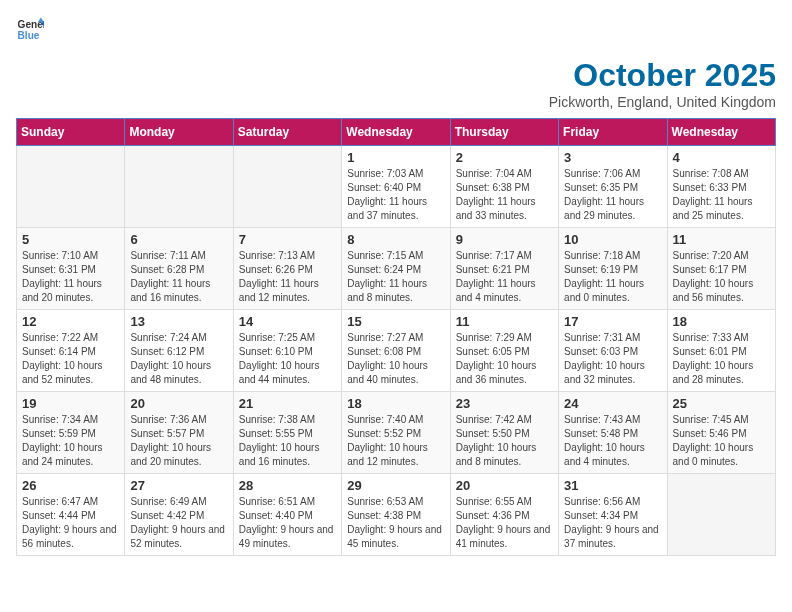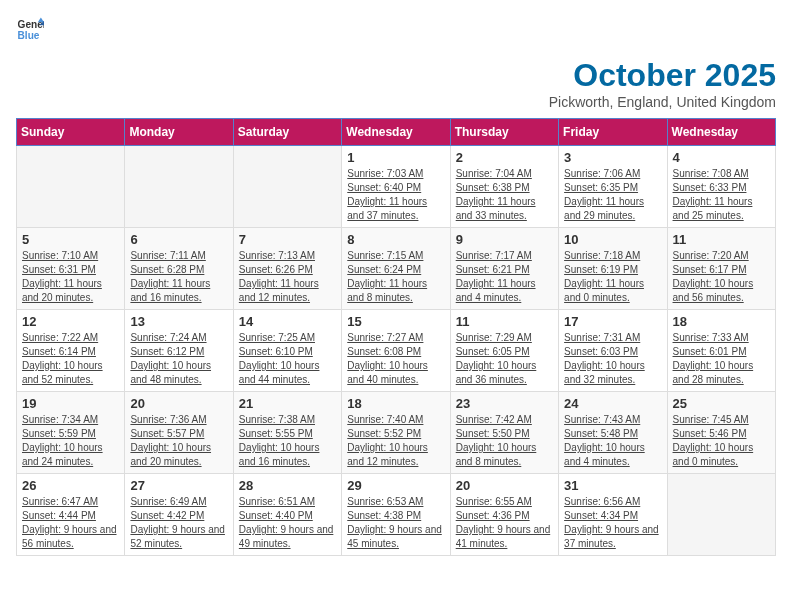--- a/index.html
+++ b/index.html
@@ -69,21 +69,20 @@
       font-size: 13px;
       font-weight: bold;
       color: #333;
       display: block;
       margin-bottom: 2px;
     }
     .cell-content {
       font-size: 10px;
       line-height: 1.4;
       color: #444;
-      text-decoration: underline;
     }
     .empty-cell {
       background: #f5f5f5 !important;
     }
   </style>
 </head>
 <body>
 
 <div class="header">
   <div class="logo">

